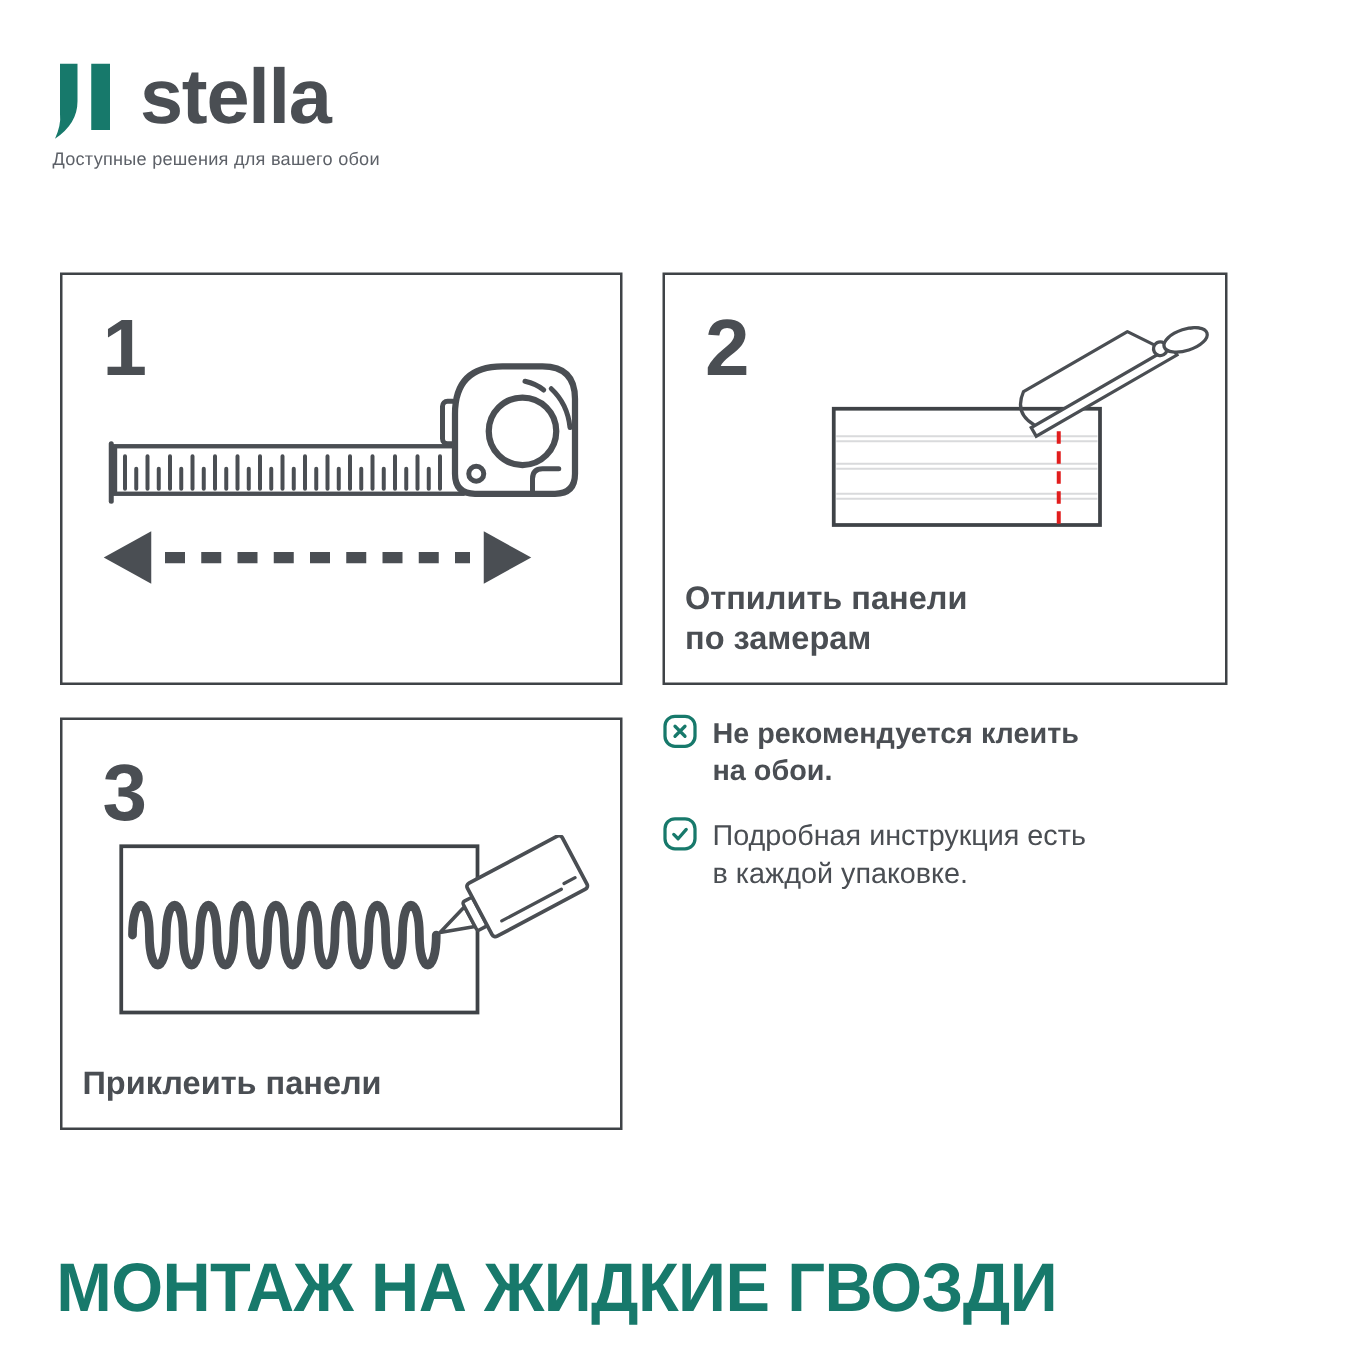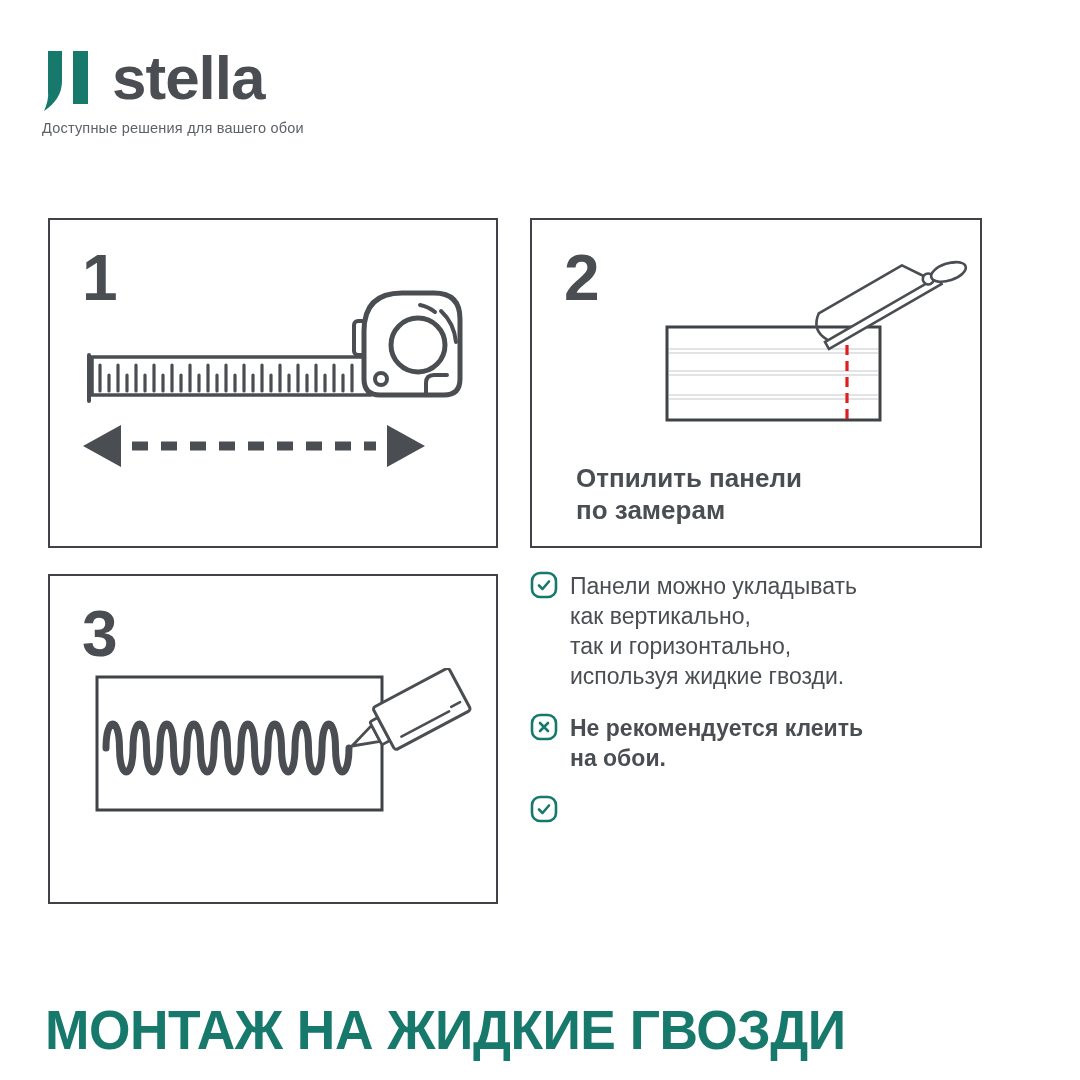--- a/index.html
+++ b/index.html
@@ -24,21 +24,21 @@
     position:absolute;background:#fff;border:2px solid #3f4347;box-sizing:border-box;
   }
   #box-1{left:48px;top:218px;width:450px;height:330px;}
   #box-2{left:530px;top:218px;width:452px;height:330px;}
   #box-3{left:48px;top:574px;width:450px;height:330px;}
   .step-number{
     position:absolute;left:32px;top:26px;
     font-size:64px;font-weight:700;line-height:1;color:#4a4e53;
   }
   .step-caption{
-    position:absolute;left:44px;bottom:20px;
+    position:absolute;left:16px;bottom:20px;
     font-size:26px;font-weight:700;line-height:32px;color:#4a4e53;
     white-space:pre-line;
   }
   .illu{position:absolute;}
   #illu-1{left:30px;top:49px;}
   #illu-2{left:105px;top:30px;}
   #illu-3{left:40px;top:92px;}
   
   .notes{position:absolute;left:530px;top:571px;width:460px;}
   .note{display:flex;align-items:flex-start;margin-bottom:22px;}
@@ -139,42 +139,35 @@
          c0,-32 13.5,-32 13.5,0 c0,32 13.5,32 13.5,0
          c0,-32 13.5,-32 13.5,0 c0,32 13.5,32 13.5,0"></path>
 
     <g transform="translate(262,78) rotate(-28)">
       <path d="M0,0 L27,-9 L27,9 Z" fill="#fff" stroke="#4a4e53" stroke-width="2.8" stroke-linejoin="round"></path>
       <rect x="27" y="-13" width="9" height="26" rx="2" fill="#fff" stroke="#4a4e53" stroke-width="2.8"></rect>
       <rect x="36" y="-24" width="86" height="48" rx="3" fill="#fff" stroke="#4a4e53" stroke-width="3"></rect>
       <path class="ill-stroke" stroke-width="2.6" d="M48,15 H102 M106,12 H116"></path>
     </g>
   </svg>
+  <div class="step-caption">Приклеить панели</div>
 </div>
 
 <div class="notes">
-  <div class="note">
-    <svg class="note-icon" viewBox="0 0 28 28">
-      <rect x="2" y="2" width="24" height="24" rx="8" fill="none" stroke="#17796b" stroke-width="2.6"></rect>
-      <path d="M9,14.5 L12.5,18 L19,10.5" fill="none" stroke="#17796b" stroke-width="2.6" stroke-linecap="round" stroke-linejoin="round"></path>
-    </svg>
-    <div class="note-text">Панели можно укладывать
-как вертикально,
-так и горизонтально,
-используя жидкие гвозди.</div>
-  </div>
   <div class="note">
     <svg class="note-icon" viewBox="0 0 28 28">
       <rect x="2" y="2" width="24" height="24" rx="8" fill="none" stroke="#17796b" stroke-width="2.6"></rect>
       <path d="M10,10 L18,18 M18,10 L10,18" fill="none" stroke="#17796b" stroke-width="2.6" stroke-linecap="round"></path>
     </svg>
     <div class="note-text bold">Не рекомендуется клеить
 на обои.</div>
   </div>
   <div class="note">
     <svg class="note-icon" viewBox="0 0 28 28">
       <rect x="2" y="2" width="24" height="24" rx="8" fill="none" stroke="#17796b" stroke-width="2.6"></rect>
       <path d="M9,14.5 L12.5,18 L19,10.5" fill="none" stroke="#17796b" stroke-width="2.6" stroke-linecap="round" stroke-linejoin="round"></path>
     </svg>
+    <div class="note-text">Подробная инструкция есть
+в каждой упаковке.</div>
   </div>
 </div>
 
 <div class="footer-title">МОНТАЖ НА ЖИДКИЕ ГВОЗДИ</div>
 
 </body></html>

